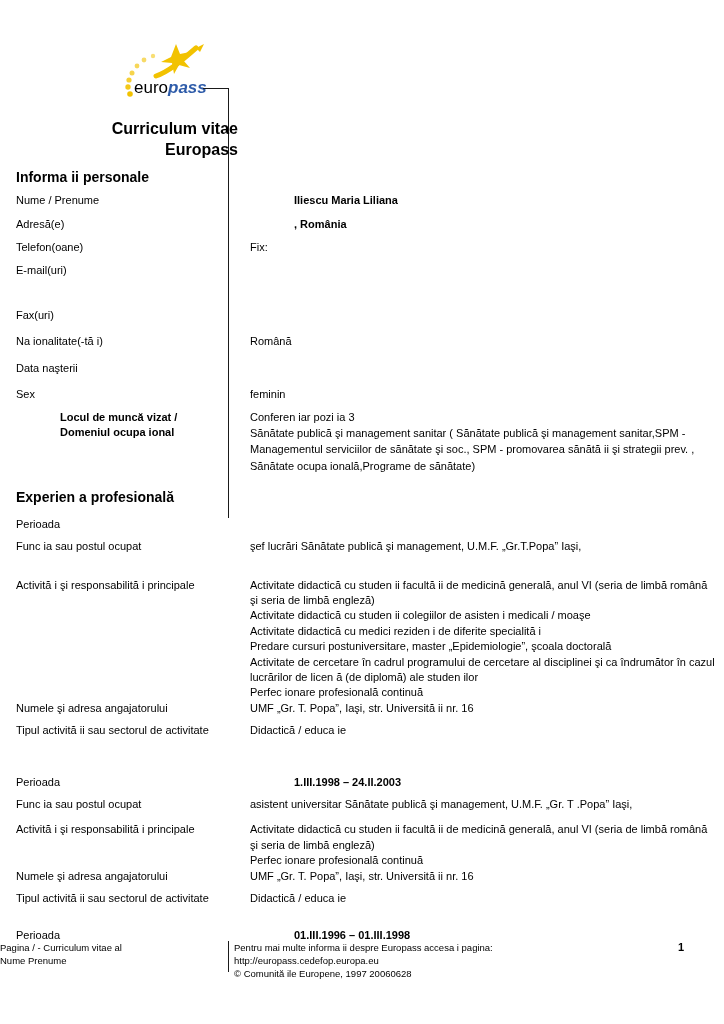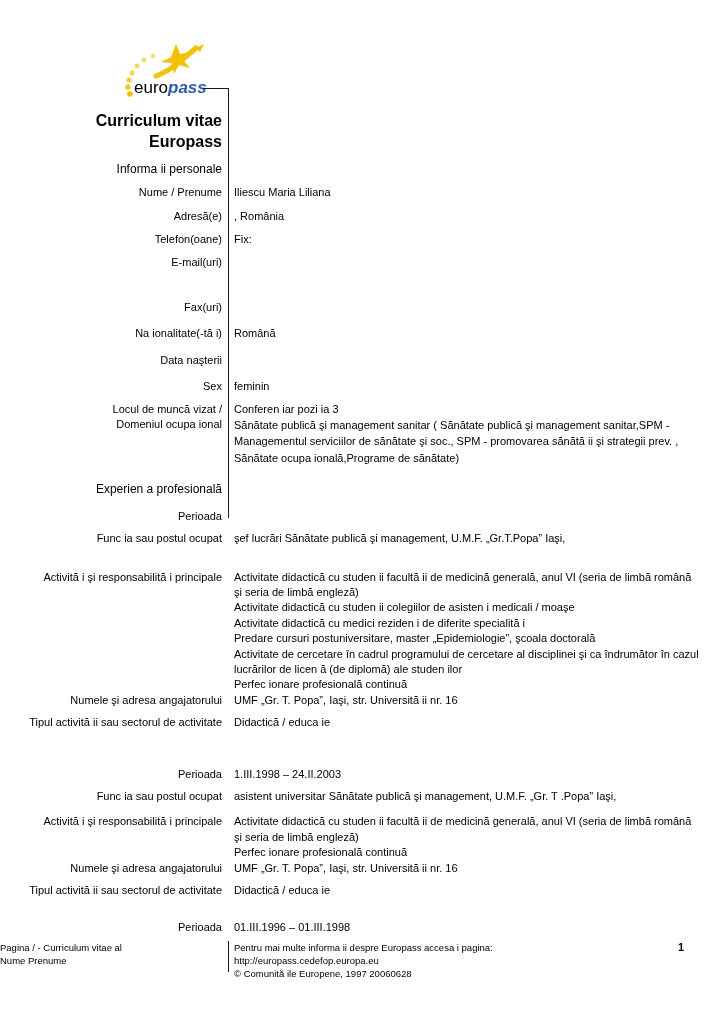--- a/index.html
+++ b/index.html
@@ -11,27 +11,27 @@
   .logo { position:absolute; left:110px; top:42px; width:126px; height:58px; }
   .logo-art { position:absolute; left:0; top:0; }
   .logo-text { position:absolute; left:24px; bottom:2px; font-size:17px; letter-spacing:0; }
   .logo-text .euro { color:#000000; font-weight:400; }
   .logo-text .pass { color:#2d5ba9; font-weight:700; font-style:italic; }
   
   .vline  { position:absolute; left:228px; top:88px; width:1px; height:430px; background:#1a1a1a; }
   .logo-connector { position:absolute; left:203px; top:88px; width:26px; height:1px; background:#1a1a1a; }
   .footer-vline { position:absolute; left:228px; top:941px; width:1px; height:31px; background:#1a1a1a; }
   
-  .content { position:absolute; left:0; top:110px; width:700px; }
+  .content { position:absolute; left:0; top:118px; width:700px;padding-left:16px; }
   .row { display:grid; grid-template-columns:222px 1fr; column-gap:12px; }
-  .lbl { text-align:right; font-size:11px; line-height:15.4px; }
+  .lbl { font-size:11px; line-height:15.4px; }
   .val { text-align:left;  font-size:11px; line-height:15.4px; }
-  .b { font-weight:400; }
+  .b { font-weight:700;margin-left:44px; }
   .title { font-size:16px; font-weight:700; line-height:21px; text-align:right; }
-  .heading { font-size:12px; font-weight:400; line-height:15.4px; text-align:right; }
+  .heading { font-size:14px; font-weight:700; line-height:15.4px; text-align:left; }
   .para { line-height:16.4px; }
   
   .footer { position:absolute; left:0; top:941px; width:700px; display:grid;
             grid-template-columns:222px 1fr; column-gap:12px; font-size:9.5px; line-height:13px; }
   .footer .fl { text-align:left; }
   .footer .fr { text-align:left; padding-right:60px; }
   .page-num { position:absolute; left:678px; top:941px; font-size:11px; font-weight:700; }
 </style>
 </head>
 <body>

